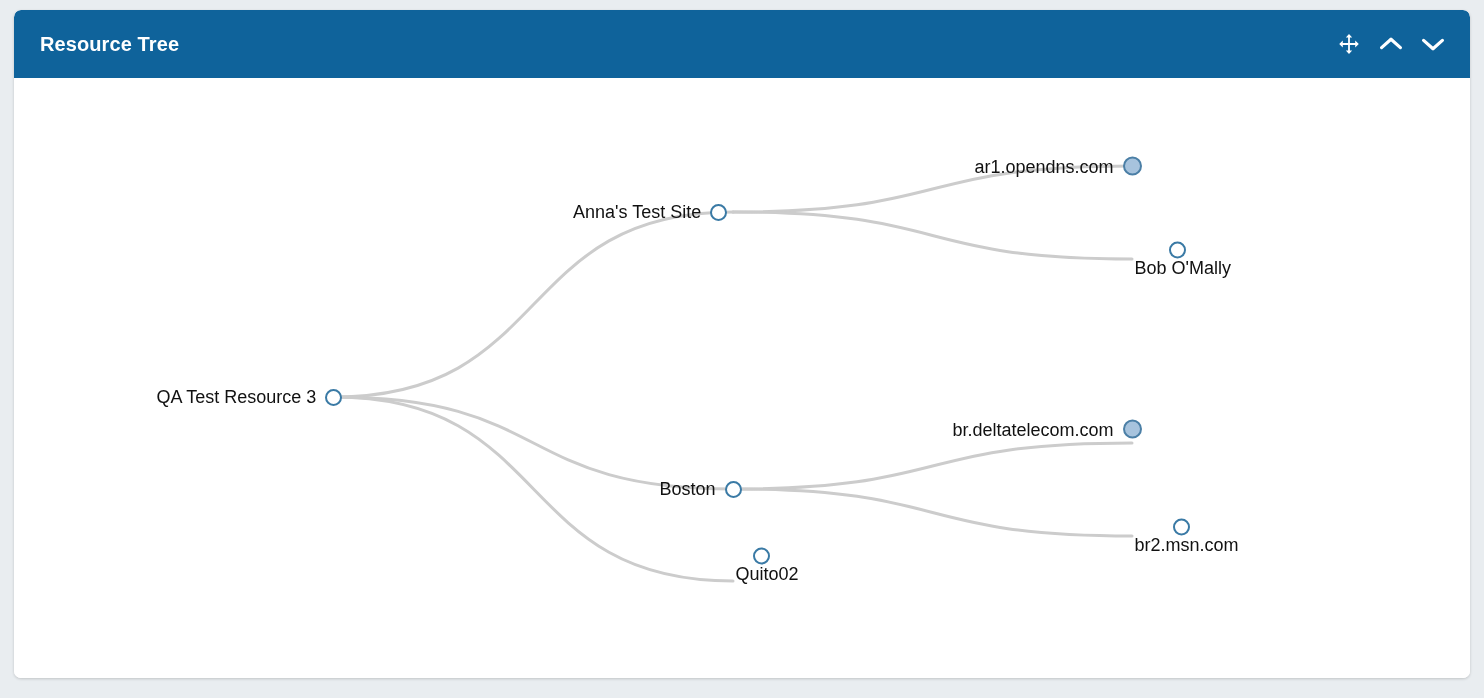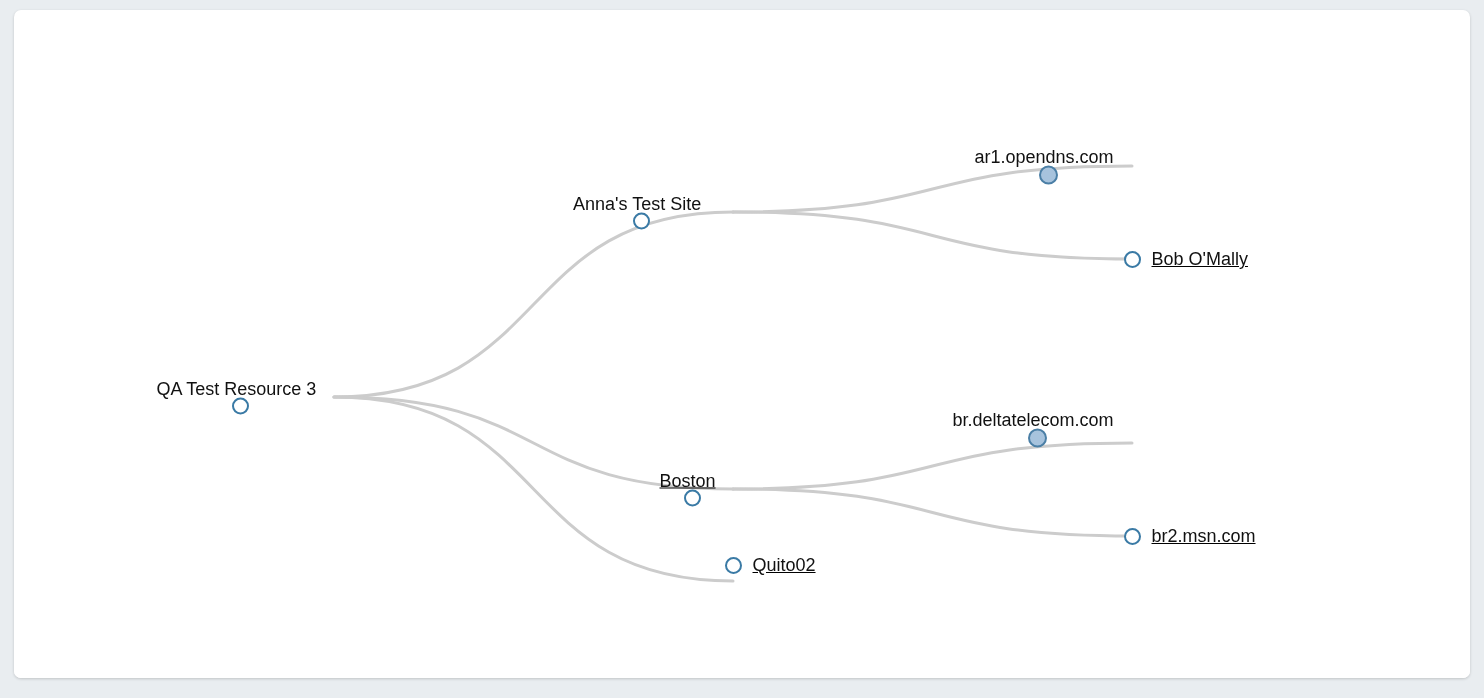--- a/index.html
+++ b/index.html
@@ -95,22 +95,22 @@
     height: 600px;
   }
 
   .tree-node {
     position: absolute;
     display: flex;
     align-items: center;
     white-space: nowrap;
     transform: translateY(-50%);
   }
-  .tree-node.label-left  { flex-direction: column; }
-  .tree-node.label-right { flex-direction: row; text-decoration: underline; }
+  .tree-node.label-left  { flex-direction: row; }
+  .tree-node.label-right { flex-direction: column; }
 
   .node-label {
     font-size: 18px;
     color: #111111;
     font-family: "Liberation Sans", sans-serif;
     line-height: 1;
     user-select: none;
   }
   .label-left  .node-label { margin-right: 9px; }
   .label-right .node-label { margin-left: 11px; }
@@ -132,41 +132,62 @@
     height: 19px;
   }
 </style>
 </head>
 <body>
 
 <div id="page">
 
   <div class="card">
 
+    <div class="card-header">
+      <div class="card-title">Resource Tree</div>
+
+      <div class="header-actions">
+        <div class="hdr-icon">
+          <svg width="22" height="22" viewBox="0 0 22 22">
+            <path d="M11 1 L14.2 4.6 L11.9 4.6 L11.9 9.9 L17.2 9.9 L17.2 7.6 L20.8 11 L17.2 14.4 L17.2 12.1 L11.9 12.1 L11.9 17.4 L14.2 17.4 L11 21 L7.8 17.4 L10.1 17.4 L10.1 12.1 L4.8 12.1 L4.8 14.4 L1.2 11 L4.8 7.6 L4.8 9.9 L10.1 9.9 L10.1 4.6 L7.8 4.6 Z" fill="#ffffff"></path>
+          </svg>
+        </div>
+        <div class="hdr-icon">
+          <svg width="24" height="18" viewBox="0 0 24 18">
+            <path d="M2.6 12.6 L12 4.2 L21.4 12.6" fill="none" stroke="#ffffff" stroke-width="3.2" stroke-linecap="round" stroke-linejoin="round"></path>
+          </svg>
+        </div>
+        <div class="hdr-icon">
+          <svg width="24" height="18" viewBox="0 0 24 18">
+            <path d="M2.6 5.4 L12 13.8 L21.4 5.4" fill="none" stroke="#ffffff" stroke-width="3.2" stroke-linecap="round" stroke-linejoin="round"></path>
+          </svg>
+        </div>
+      </div>
+    </div>
 
     <div class="tree-canvas">
       <svg class="edges-layer" id="edges-layer" viewBox="0 0 1456 600">
           <path d="M320,319 C539.45,319 499.54999999999995,134 719,134" fill="none" stroke="#cccccc" stroke-width="3" stroke-linecap="round"></path>
           <path d="M320,319 C539.45,319 499.54999999999995,411 719,411" fill="none" stroke="#cccccc" stroke-width="3" stroke-linecap="round"></path>
           <path d="M320,319 C539.45,319 499.54999999999995,503 719,503" fill="none" stroke="#cccccc" stroke-width="3" stroke-linecap="round"></path>
           <path d="M719,134 C938.45,134 898.55,88 1118,88" fill="none" stroke="#cccccc" stroke-width="3" stroke-linecap="round"></path>
           <path d="M719,134 C938.45,134 898.55,181 1118,181" fill="none" stroke="#cccccc" stroke-width="3" stroke-linecap="round"></path>
           <path d="M719,411 C938.45,411 898.55,365 1118,365" fill="none" stroke="#cccccc" stroke-width="3" stroke-linecap="round"></path>
           <path d="M719,411 C938.45,411 898.55,458 1118,458" fill="none" stroke="#cccccc" stroke-width="3" stroke-linecap="round"></path>
         </svg>
       <div class="nodes-layer" id="nodes-layer">
           <div class="tree-node label-left" style="top: 319px; left: 142.5px; right: auto;">
             <span class="node-label">QA Test Resource 3</span>
             <div class="node-dot"></div>
           </div>
           <div class="tree-node label-left" style="top: 134px; left: 559px; right: auto;">
             <span class="node-label">Anna's Test Site</span>
             <div class="node-dot"></div>
           </div>
-          <div class="tree-node label-left" style="top: 411px; left: 645.5px; right: auto; text-decoration: underline;">
+          <div class="tree-node label-left" style="top: 411px; left: 645.5px; right: auto;">
             <span class="node-label">Boston</span>
             <div class="node-dot"></div>
           </div>
           <div class="tree-node label-right" style="top: 487px; left: 710.5px;">
             <div class="node-dot"></div>
             <span class="node-label">Quito02</span>
           </div>
           <div class="tree-node label-left" style="top: 88px; left: 960.5px; right: auto;">
             <span class="node-label">ar1.opendns.com</span>
             <div class="node-dot filled"></div>

